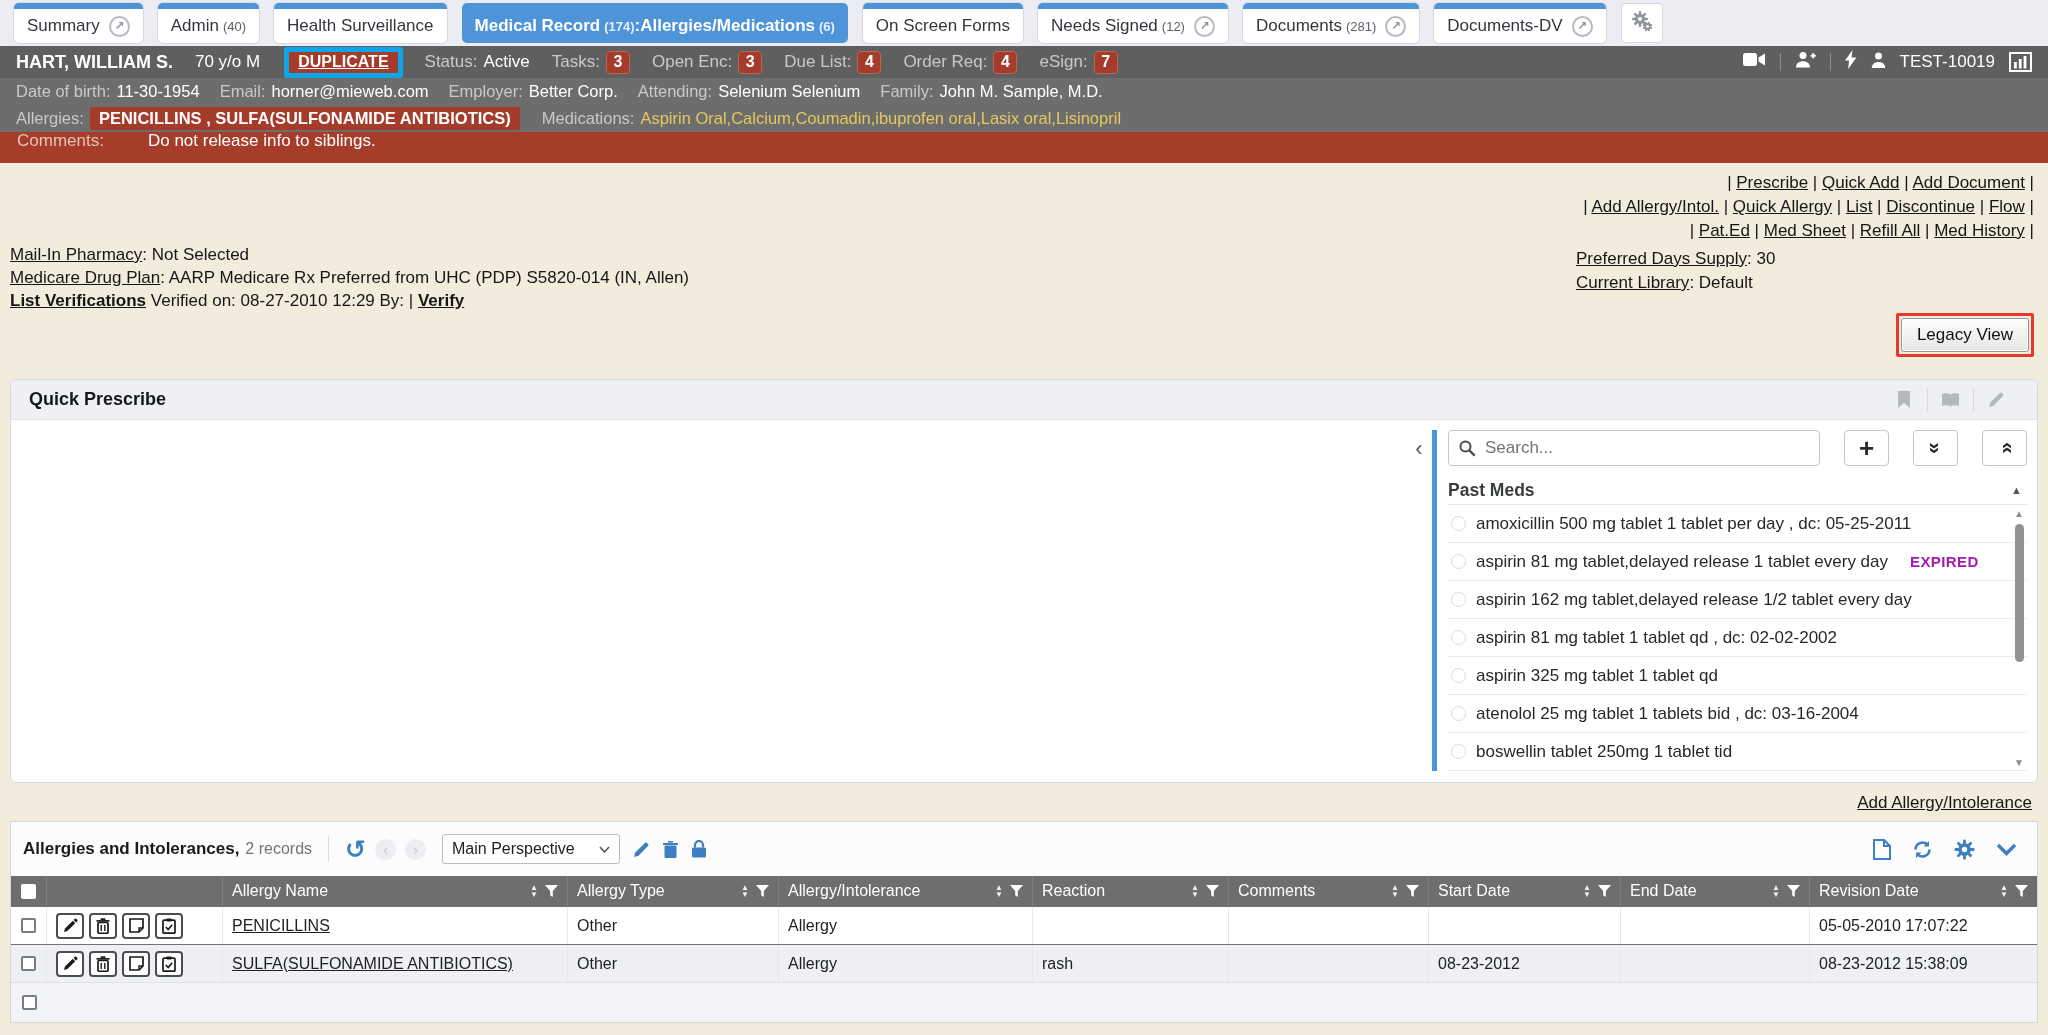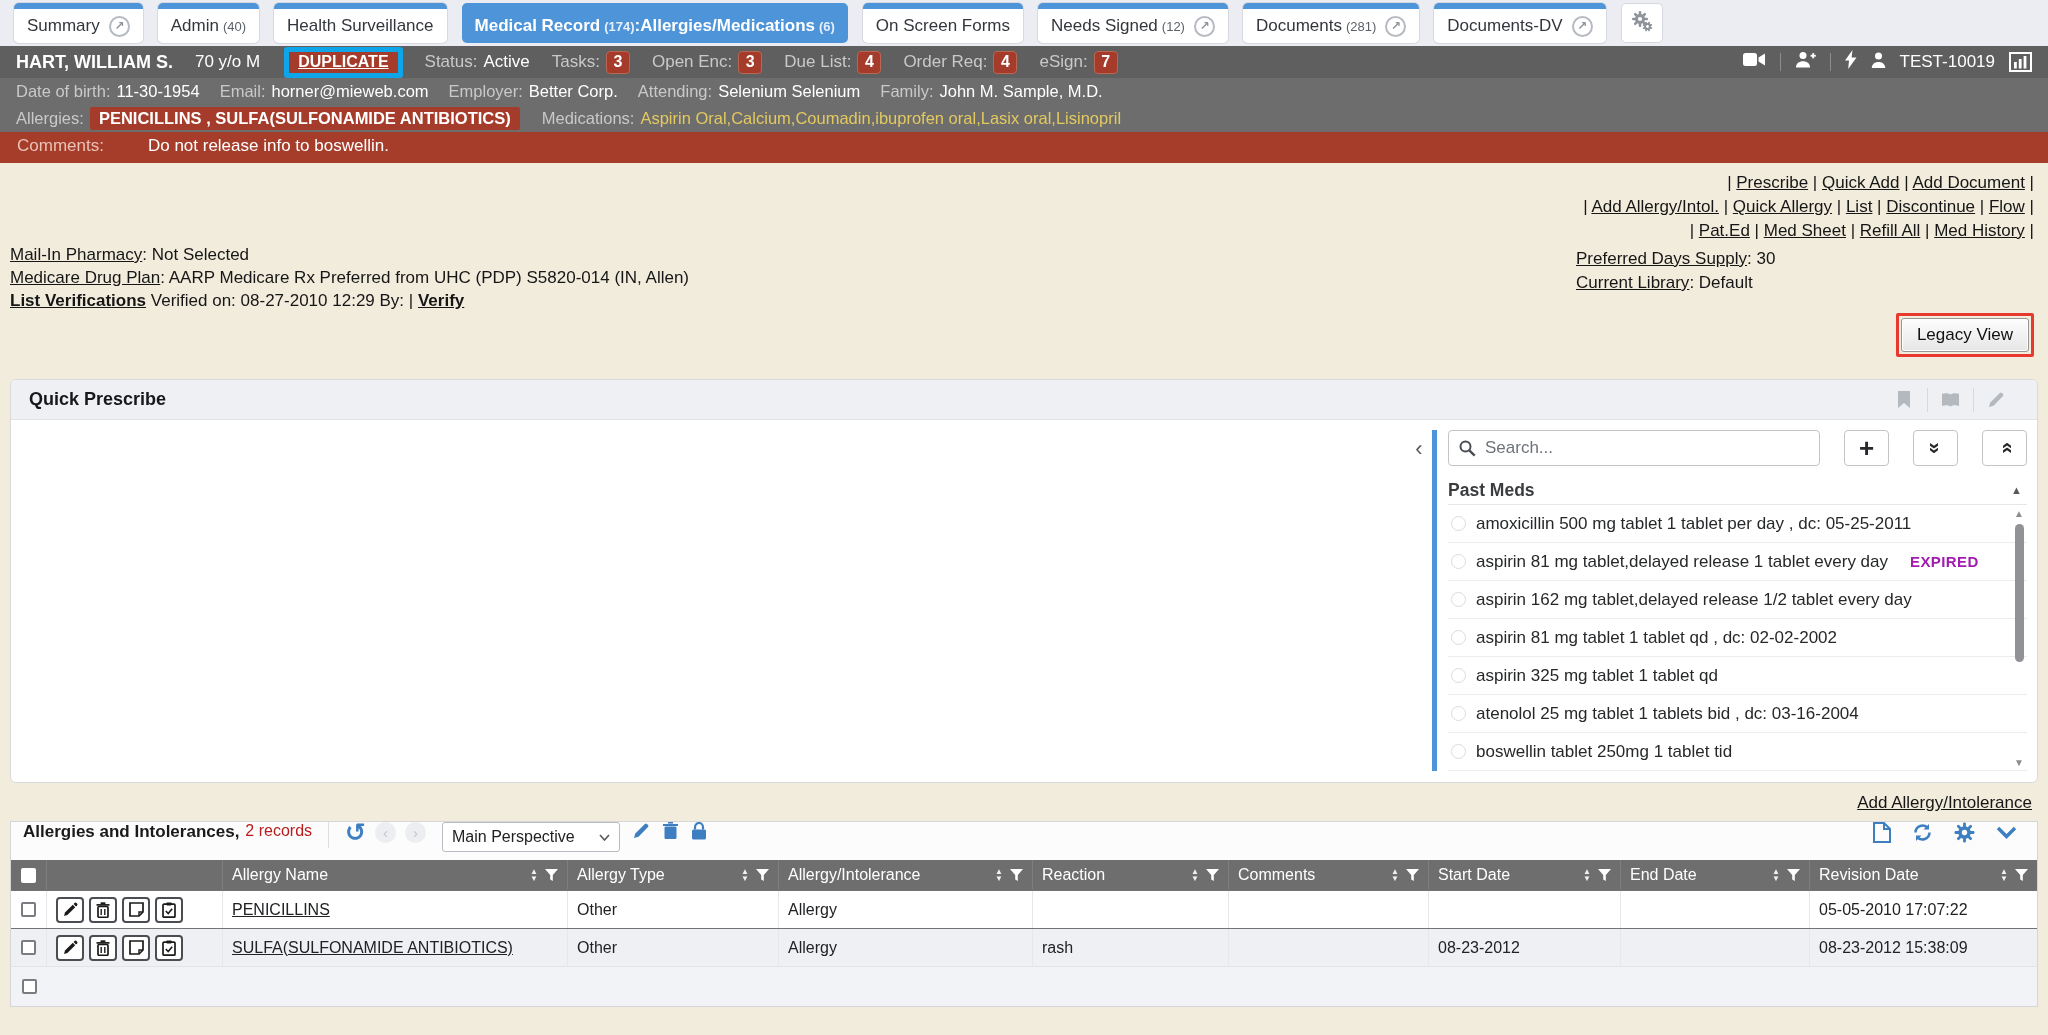--- a/index.html
+++ b/index.html
@@ -45,21 +45,21 @@
   
   .demo { background:#6d6d6d; color:#fff; }
   .drow { height:27px; display:flex; align-items:center; padding:0 16px; font-size:16.5px; }
   .dlabel { color:#c9c9c9; margin-right:6px; white-space:nowrap; }
   .dval { margin-right:20px; white-space:nowrap; }
   .abadge { background:#a53b2a; font-weight:bold; padding:2px 9px; border-radius:2px; margin-right:22px; cursor:pointer; }
   .med { color:#e3c95f; cursor:pointer; }
   .med:not(:last-child)::after { content:", "; }
 
   
-  .cbar { height:31px; background:#a63d2b; display:flex; align-items:flex-start; padding:4px 17px; font-size:17px; }
+  .cbar { height:31px; background:#a63d2b; display:flex; align-items:flex-end; padding:12px 17px; font-size:17px; }
   .clabel { color:#e9c3b6; margin-right:44px; }
   .ctext { color:#fff; }
 
   
   .topsec { position:relative; height:216px; font-size:17px; color:#161616; }
   .links { position:absolute; top:8px; right:14px; text-align:right; line-height:24px; }
   .li::before { content:"| "; }
   .li:last-child::after { content:" |"; }
   .lk { text-decoration:underline; color:#161616; cursor:pointer; }
   .pharm { position:absolute; top:80px; left:10px; line-height:23px; }
@@ -112,23 +112,23 @@
   .scr-up { position:absolute; top:0; left:2px; font-size:10px; color:#8a8d91; cursor:pointer; }
   .scr-dn { position:absolute; bottom:0; left:2px; font-size:10px; color:#8a8d91; cursor:pointer; }
   .thumb { position:absolute; top:16px; left:3px; width:9px; height:138px; background:#909296; border-radius:5px; cursor:pointer; }
 
   .addrow { height:32px; display:flex; justify-content:flex-end; align-items:center;
             padding-right:16px; font-size:17px; margin-top:4px; }
   .addrow a { text-decoration:underline; color:#161616; cursor:pointer; }
 
   
   .tblwrap { margin:2px 10px 0; background:#fff; border:1px solid #d5d6d9; }
-  .tbar { height:38px; display:flex; align-items:flex-start; padding:0 12px; background:#fcfcfd; font-size:17px; }
+  .tbar { height:54px; display:flex; align-items:center; padding:0 12px; background:#fcfcfd; font-size:17px; }
   .tbar-title { font-weight:bold; }
-  .tbar-count { color:#b91c1c; margin-left:6px; font-size:16px; }
+  .tbar-count { color:#737373; margin-left:6px; font-size:16px; }
   .tsep { width:1px; height:26px; background:#dddee1; margin:0 16px; }
   .undo { color:#3d7fc1; font-size:25px; font-weight:bold; line-height:20px; cursor:pointer; }
   .cbtn { width:21px; height:21px; border-radius:50%; background:#edeef2; color:#c3c6cd;
           display:flex; align-items:center; justify-content:center; font-size:15px; margin-left:9px; cursor:pointer; }
   .sel { margin-left:16px; width:178px; height:30px; border:1px solid #b9bcc2; border-radius:3px;
          background:#fff; display:flex; align-items:center; padding:0 9px; font-size:16px;
          color:#222; cursor:pointer; }
   .sel svg { margin-left:auto; }
   .bico { margin-left:13px; display:flex; align-items:center; cursor:pointer; }
   .tbar-right { margin-left:auto; display:flex; align-items:center; gap:21px; padding-right:8px; }
@@ -301,21 +301,21 @@
       <span class="med">Calcium</span>
       <span class="med">Coumadin</span>
       <span class="med">ibuprofen oral</span>
       <span class="med">Lasix oral</span>
       <span class="med">Lisinopril</span>
     </div>
   </div>
 
   <div class="cbar">
     <span class="clabel">Comments:</span>
-    <span class="ctext">Do not release info to boswellin.</span>
+    <span class="ctext">Do not release info to siblings.</span>
   </div>
 
   <div class="topsec">
     <div class="links">
       <div class="lrow">
         <span class="li"><a class="lk">Prescribe</a></span>
         <span class="li"><a class="lk">Quick Add</a></span>
         <span class="li"><a class="lk">Add Document</a></span>
       </div>
       <div class="lrow">

